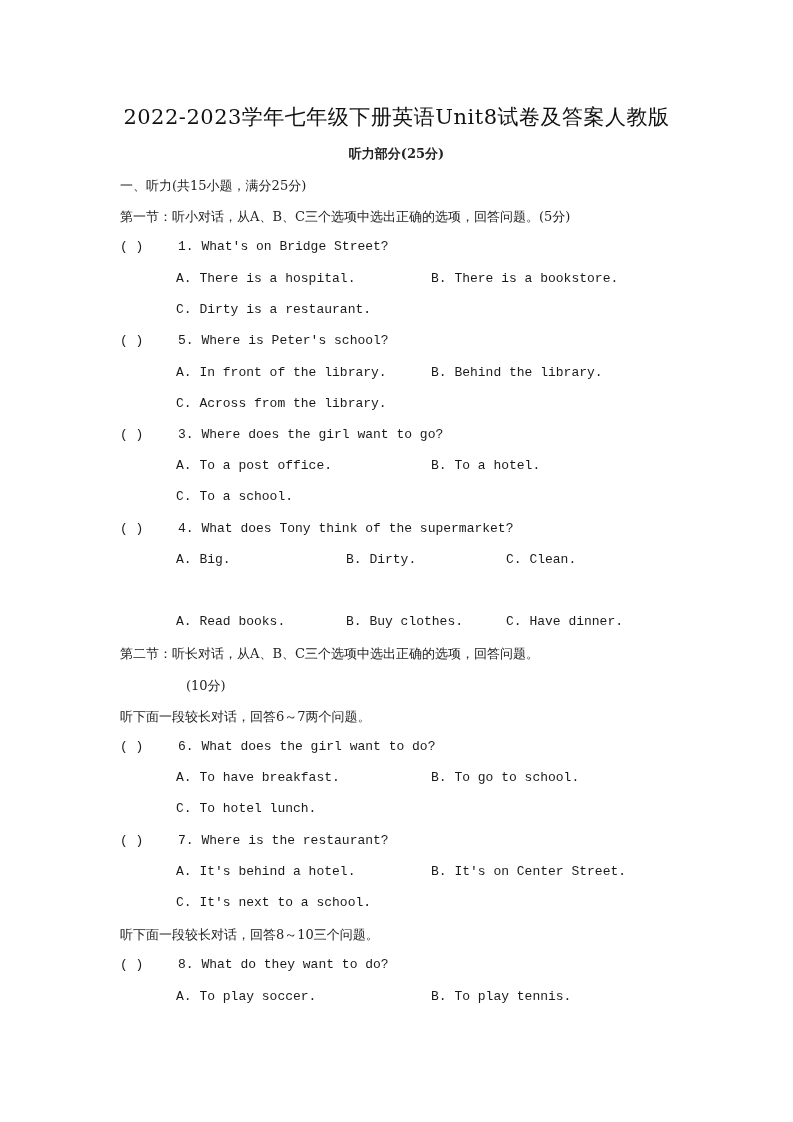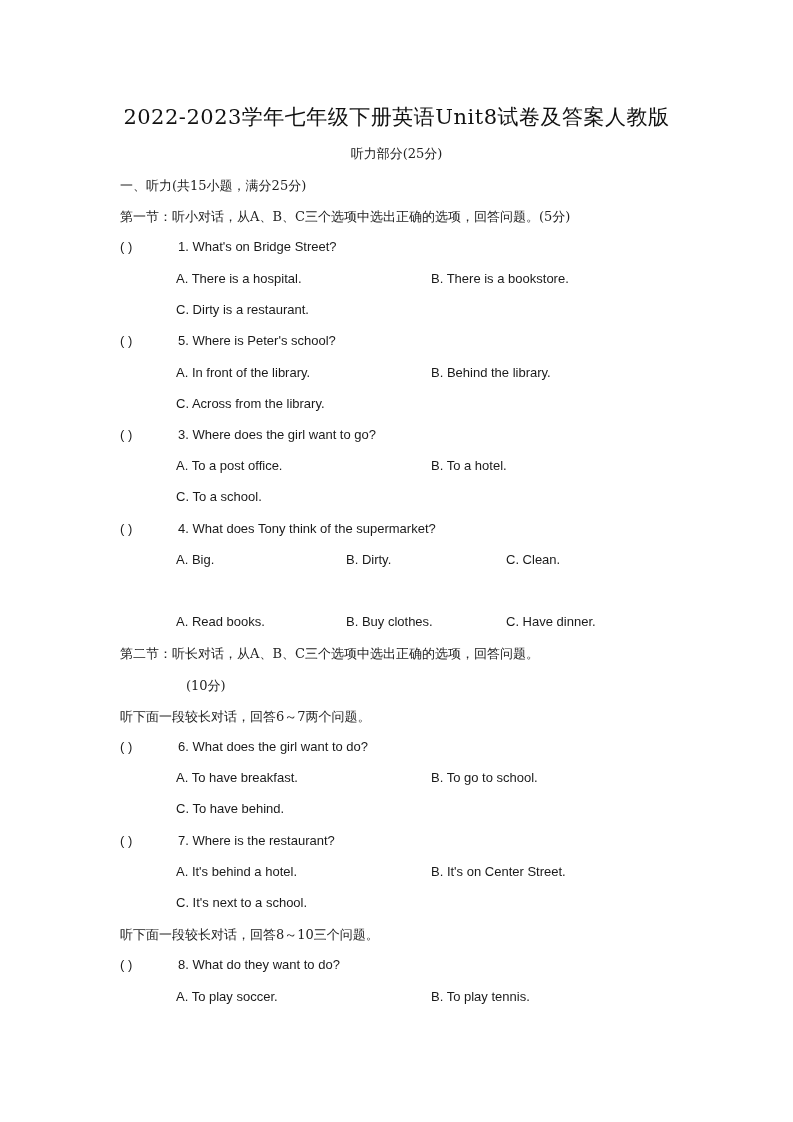--- a/index.html
+++ b/index.html
@@ -2,23 +2,23 @@
 <html><head>
 <meta charset="utf-8">
 <style>
   html, body { margin: 0; padding: 0; background: #ffffff; }
   body { width: 793px; height: 1122px; position: relative; overflow: hidden;
          font-family: "DejaVu Serif", "Liberation Serif", serif; color: #1a1a1a; }
   .page { position: absolute; left: 0; top: 0; width: 793px; height: 1122px; }
   .title { position: absolute; left: 0; top: 103px; width: 793px; text-align: center;
            font-size: 21px; letter-spacing: 0.5px; color: #111; }
   .subtitle { position: absolute; left: 0; top: 145px; width: 793px; text-align: center;
-              font-size: 13px; color: #222; }
+              font-size: 13px; color: #222; font-weight: bold; }
   .line { position: absolute; left: 120px; font-size: 13px; white-space: nowrap; color: #222; }
-  .mono { font-family: Liberation Sans, sans-serif; font-size: 13px; }
+  .mono { font-family: Liberation Mono, monospace; font-size: 13px; }
   .q { position: absolute; left: 120px; white-space: nowrap; font-size: 13px; }
   .q .paren { display: inline-block; width: 58px; }
   .opt { position: absolute; white-space: nowrap; font-size: 13px; }
 </style>
 </head>
 <body>
 
 <div class="page">
 
   <div class="title">2022-2023学年七年级下册英语Unit8试卷及答案人教版</div>
@@ -61,21 +61,21 @@
 
   <div class="line" style="top:645px">第二节：听长对话，从A、B、C三个选项中选出正确的选项，回答问题。</div>
   <div class="line" style="top:677px; left:186px">(10分)</div>
   <div class="line" style="top:708px">听下面一段较长对话，回答6～7两个问题。</div>
 
   <div class="q mono" style="top:739px">
     <span class="paren">(    )</span><span>6. What does the girl want to do?</span>
   </div>
   <div class="opt mono" style="top:770px; left:176px">A. To have breakfast.</div>
   <div class="opt mono" style="top:770px; left:431px">B. To go to school.</div>
-  <div class="opt mono" style="top:801px; left:176px">C. To have behind.</div>
+  <div class="opt mono" style="top:801px; left:176px">C. To hotel lunch.</div>
 
   <div class="q mono" style="top:833px">
     <span class="paren">(    )</span><span>7. Where is the restaurant?</span>
   </div>
   <div class="opt mono" style="top:864px; left:176px">A. It's behind a hotel.</div>
   <div class="opt mono" style="top:864px; left:431px">B. It's on Center Street.</div>
   <div class="opt mono" style="top:895px; left:176px">C. It's next to a school.</div>
 
   <div class="line" style="top:926px">听下面一段较长对话，回答8～10三个问题。</div>
 

